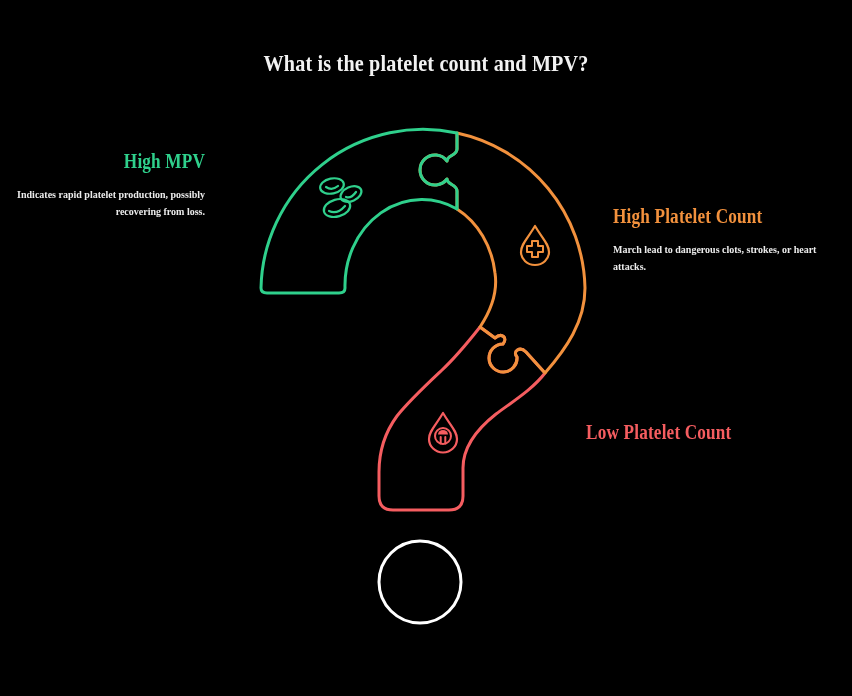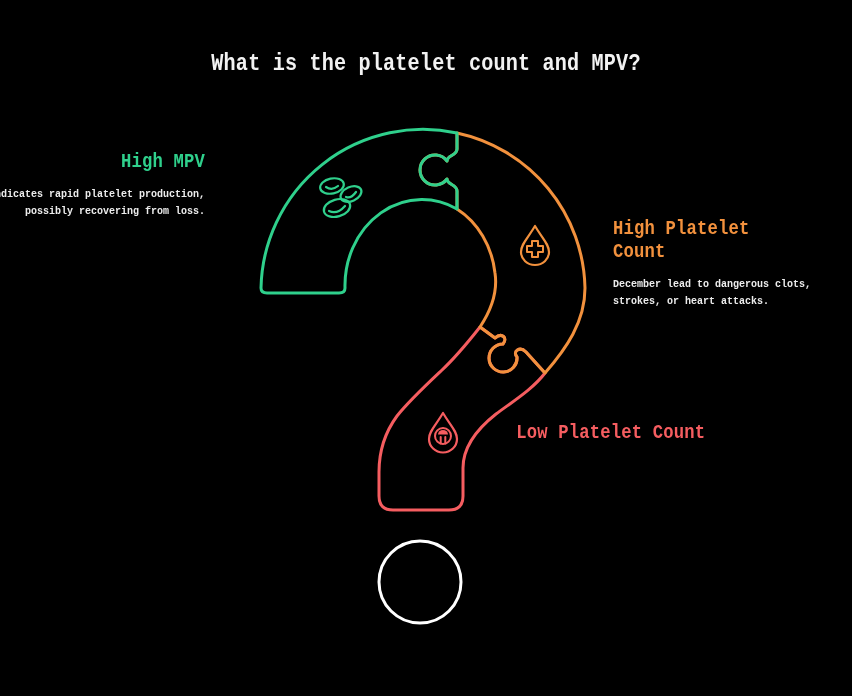--- a/index.html
+++ b/index.html
@@ -1,38 +1,38 @@
 <!DOCTYPE html>
 <html><head>
 <meta charset="utf-8">
 <style>
   html,body{margin:0;padding:0;background:#000;}
   .canvas{
     position:relative;width:852px;height:696px;background:#000;overflow:hidden;
-    font-family:Liberation Mono, monospace;
+    font-family:Liberation Serif, serif;
   }
   .title{
     position:absolute;left:0;top:50px;width:852px;text-align:center;
     color:#f2f2f2;font-size:24px;font-weight:bold;letter-spacing:.2px;
     transform:scaleX(.84);transform-origin:center top;margin:0;
   }
   .section{position:absolute;}
   .section h2{
     margin:0 0 13px 0;font-size:20px;font-weight:bold;letter-spacing:.2px;
     transform:scaleX(.86);
   }
   .section p{
     margin:0;color:#ececec;font-size:10px;line-height:17px;font-weight:bold;
     letter-spacing:0;
   }
   .sec-left{right:647px;top:150px;width:222px;text-align:right;}
   .sec-left h2{transform-origin:right center;color:#2fd08c;}
-  .sec-right1{left:613px;top:217px;width:205px;text-align:left;}
+  .sec-right1{left:613px;top:205px;width:205px;text-align:left;}
   .sec-right1 h2{transform-origin:left center;color:#f2913d;}
-  .sec-right2{left:514px;top:421px;width:225px;text-align:center;}
+  .sec-right2{left:538px;top:421px;width:225px;text-align:right;}
   .sec-right2 h2{transform-origin:left center;color:#f55d60;}
   svg{position:absolute;left:0;top:0;}
   .piece{fill:none;stroke-width:3;stroke-linejoin:round;stroke-linecap:round;}
   .icn{fill:none;stroke-width:2.2;stroke-linejoin:round;stroke-linecap:round;}
 </style>
 </head>
 <body>
 
 <div class="canvas">
 
@@ -104,20 +104,20 @@
     <circle cx="420" cy="582" r="41" fill="none" stroke="#ffffff" stroke-width="3"></circle>
   </svg>
 
   <div class="section sec-left">
     <h2>High MPV</h2>
     <p>Indicates rapid platelet production, possibly recovering from loss.</p>
   </div>
 
   <div class="section sec-right1">
     <h2>High Platelet Count</h2>
-    <p>December lead to dangerous clots, strokes, or heart attacks.</p>
+    <p>March lead to dangerous clots, strokes, or heart attacks.</p>
   </div>
 
   <div class="section sec-right2">
     <h2>Low Platelet Count</h2>
   </div>
 
 </div>
 
 </body></html>

